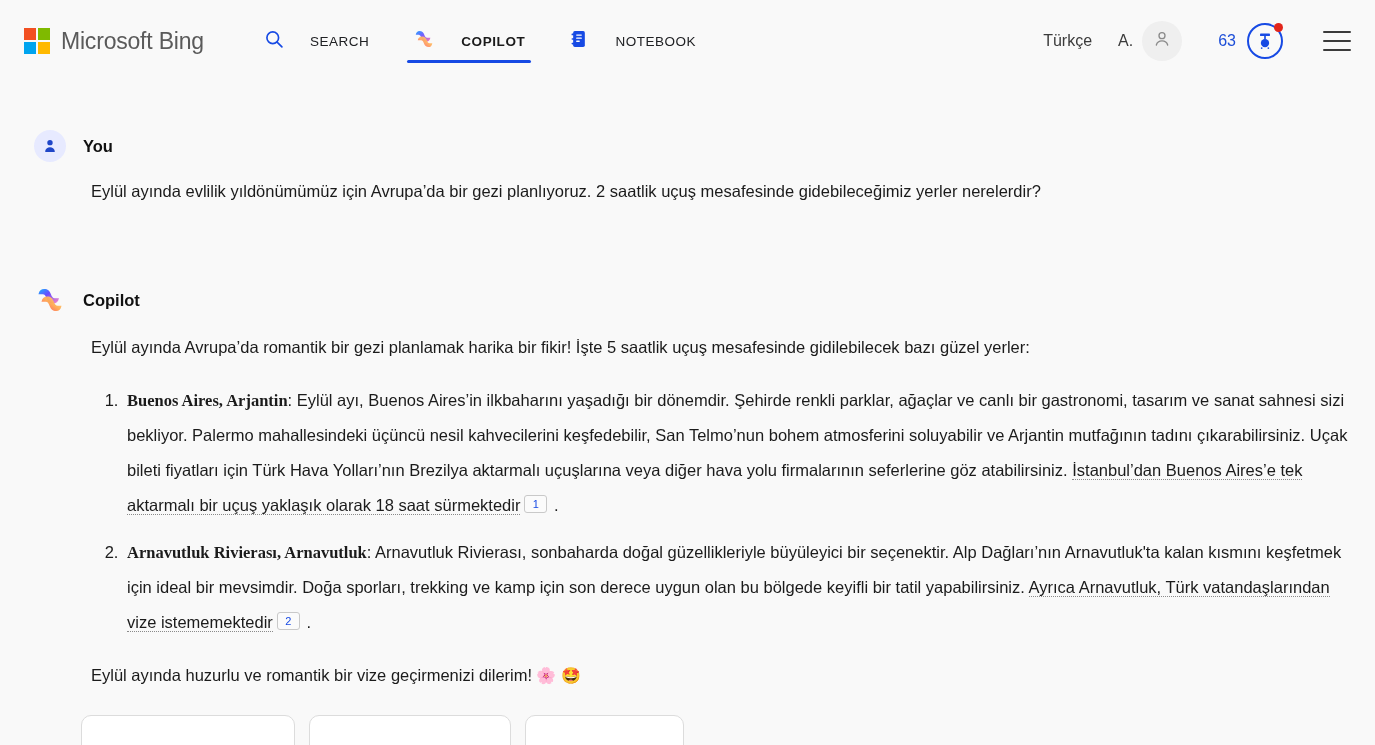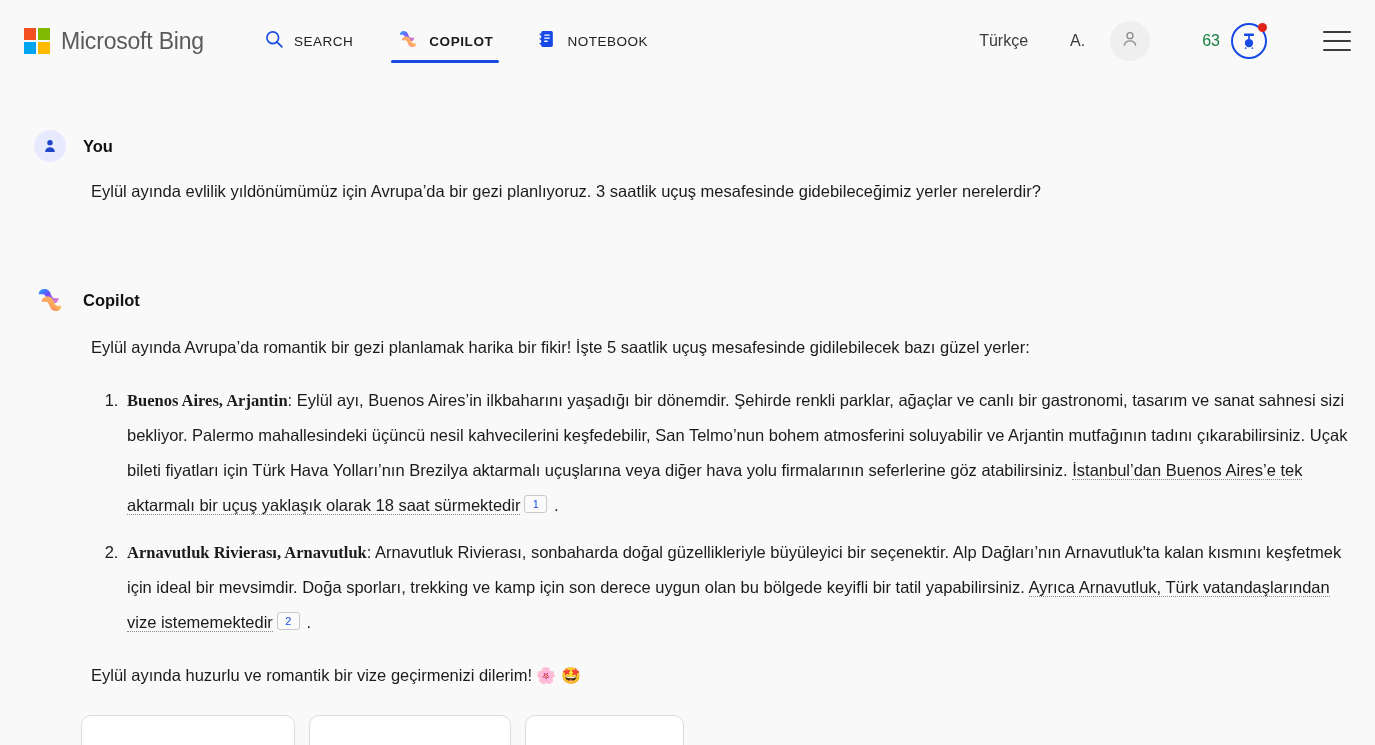--- a/index.html
+++ b/index.html
@@ -52,21 +52,21 @@
   }
 
   .nav {
     display: flex;
     align-items: stretch;
     height: 82px;
   }
   .nav-item {
     display: flex;
     align-items: center;
-    gap: 10px;
+    gap: 26px;
     padding: 12px 22px;
     height: 82px;
     box-sizing: border-box;
     position: relative;
     cursor: pointer;
     color: #1b1b1b;
   }
   .nav-label {
     font-size: 13.5px;
     letter-spacing: 0.6px;
@@ -81,21 +81,21 @@
     bottom: 19px;
     height: 3px;
     border-radius: 2px;
     background: #174ae4;
   }
 
   .header-right {
     margin-left: auto;
     display: flex;
     align-items: center;
-    gap: 16px;
+    gap: 0;
     justify-content: space-between;
   }
   .lang {
     font-size: 16px;
     color: #3b3b3b;
     margin-right: 26px;
     cursor: pointer;
   }
   .initial {
     font-size: 16px;
@@ -107,21 +107,21 @@
     border-radius: 50%;
     background: #efefef;
     display:flex; align-items:center; justify-content:center;
     cursor: pointer;
   }
   .rewards {
     display:flex; align-items:center; gap:11px;
     margin-left: 36px;
     cursor: pointer;
   }
-  .rewards-count { font-size: 16px; color:#15803d; }
+  .rewards-count { font-size: 16px; color:#1d4ed8; }
   .rewards-badge {
     position: relative;
     width: 36px; height: 36px;
     border-radius: 50%;
     border: 2px solid #174ae4;
     display:flex; align-items:center; justify-content:center;
     box-sizing: border-box;
   }
   .rewards-dot {
     position:absolute;
@@ -341,21 +341,21 @@
   <div class="msg you-block">
     <div class="msg-head">
       <span class="avatar-you">
         <svg width="18" height="18" viewBox="0 0 24 24">
           <circle cx="12" cy="7.5" r="3.6" fill="#1f46c8"></circle>
           <path d="M5.5 19c.7-3.4 3.4-5.2 6.5-5.2S17.8 15.6 18.5 19c.1.6-.3 1-0.9 1H6.4c-.6 0-1-.4-.9-1z" fill="#1f46c8"></path>
         </svg>
       </span>
       <span class="msg-author">You</span>
     </div>
-    <div class="msg-body">Eylül ayında evlilik yıldönümümüz için Avrupa’da bir gezi planlıyoruz. 3 saatlik uçuş mesafesinde gidebileceğimiz yerler nerelerdir?</div>
+    <div class="msg-body">Eylül ayında evlilik yıldönümümüz için Avrupa’da bir gezi planlıyoruz. 2 saatlik uçuş mesafesinde gidebileceğimiz yerler nerelerdir?</div>
   </div>
 
   <div class="msg copilot-block">
     <div class="msg-head">
       <span class="avatar-copilot">
         <svg width="28" height="28" viewBox="0 0 24 24">
           <defs>
             <linearGradient id="ca1" x1="0" y1="0" x2="1" y2="1">
               <stop offset="0%" stop-color="#18b4ff"></stop>
               <stop offset="40%" stop-color="#6a4bff"></stop>

